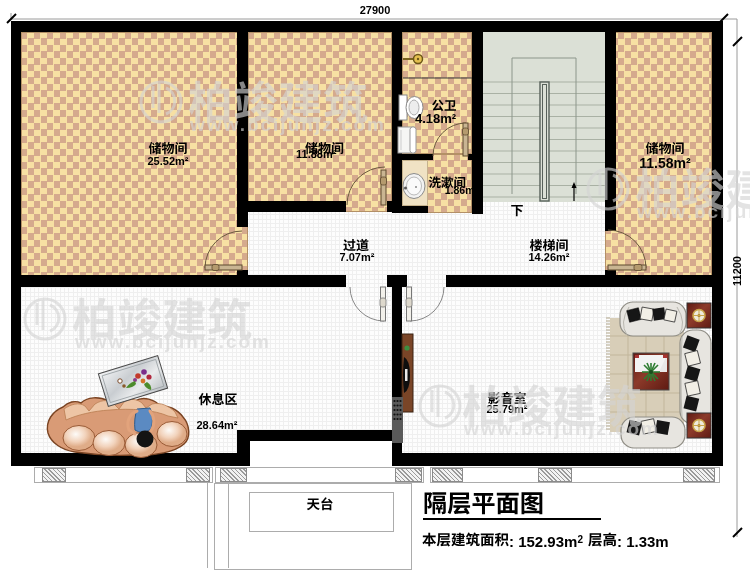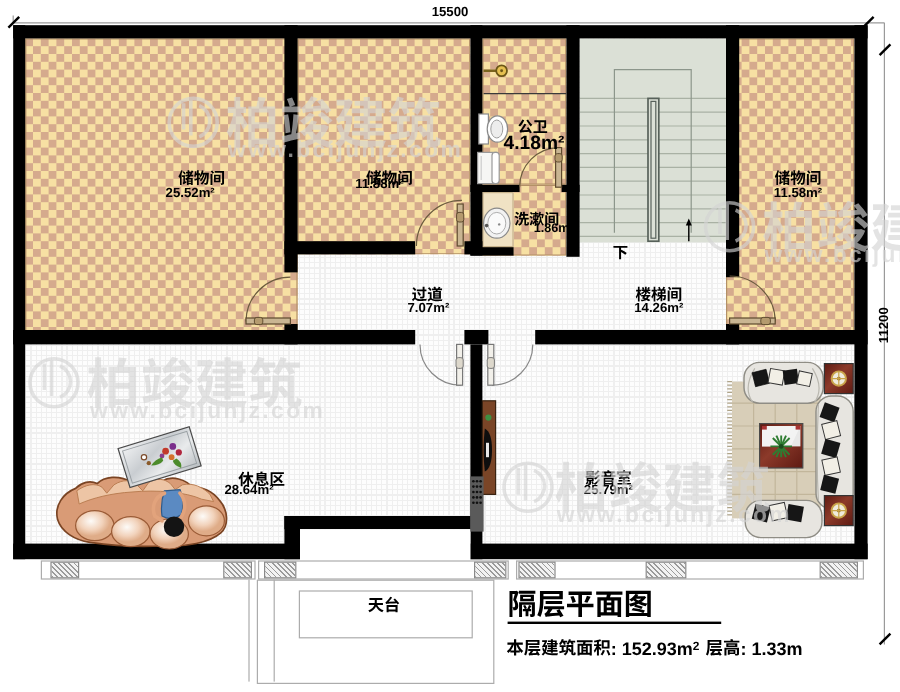--- a/index.html
+++ b/index.html
@@ -115,21 +115,21 @@
 <line x1="737" y1="19" x2="737" y2="537" stroke="#9a9a9a" stroke-width="1"></line>
 <line x1="11" y1="19" x2="11" y2="13" stroke="#9a9a9a" stroke-width="1"></line>
 <g stroke="#000" stroke-width="2">
 <line x1="7" y1="23" x2="16" y2="14"></line>
         <line x1="719" y1="23" x2="728" y2="14"></line>
 <line x1="733" y1="46" x2="742" y2="37"></line>
         <line x1="733" y1="537" x2="742" y2="528"></line>
 </g>
 </svg>
 
-<div class="glabel" style="left:340px;top:4px;width:70px;text-align:center;font-size:11px">15500</div>
+<div class="glabel" style="left:340px;top:4px;width:70px;text-align:center;font-size:11px">27900</div>
 
 <div class="glabel" style="left:712px;top:265px;width:50px;text-align:center;font-size:11px;transform:rotate(-90deg)">11200</div>
 
 <div class="gray" style="left:34px;top:467px;width:177px;height:14px"></div>
 
 <div class="gray" style="left:430px;top:467px;width:288px;height:14px"></div>
 
 <div class="gray" style="left:215px;top:467px;width:207px;height:14px"></div>
 
 <div class="gray" style="left:214px;top:483px;width:196px;height:85px"></div>
@@ -583,35 +583,35 @@
         <use href="#c7b51" x="3"></use>
         <use href="#c9762" x="4"></use>
         <use href="#c79ef" x="5"></use>
       </g>
 <g transform="translate(588,545) scale(14.5)" fill="#000">
         <use href="#c5c42" x="0"></use>
         <use href="#c9ad8" x="1"></use>
       </g>
 </svg>
 
-<div class="glabel" style="left:138px;top:155px;width:60px;font-size:11px">25.52m²</div>
+<div class="glabel" style="left:138px;top:155px;width:60px;text-align:center;font-size:11px">25.52m²</div>
 
 <div class="glabel" style="left:296px;top:148px;width:60px;font-size:11px">11.88m²</div>
 
-<div class="glabel" style="left:635px;top:155px;width:60px;text-align:center;font-size:11px">11.58m²</div>
-
-<div class="glabel" style="left:415px;top:111px;width:60px;text-align:center;font-size:16px">4.18m²</div>
+<div class="glabel" style="left:635px;top:155px;width:60px;text-align:center;font-size:14px">11.58m²</div>
+
+<div class="glabel" style="left:415px;top:111px;width:60px;text-align:left;font-size:13px">4.18m²</div>
 
 <div class="glabel" style="left:418px;top:184px;width:60px;text-align:right;font-size:10.5px">1.86m²</div>
 
 <div class="glabel" style="left:327px;top:251px;width:60px;text-align:center;font-size:11px">7.07m²</div>
 
 <div class="glabel" style="left:519px;top:251px;width:60px;text-align:center;font-size:11px">14.26m²</div>
 
-<div class="glabel" style="left:187px;top:403px;width:60px;text-align:left;font-size:11px">28.64m²</div>
+<div class="glabel" style="left:187px;top:419px;width:60px;text-align:center;font-size:11px">28.64m²</div>
 
 <div class="glabel" style="left:477px;top:403px;width:60px;text-align:center;font-size:11px">25.79m²</div>
 
 
 <div class="abs" style="left:423px;top:518px;width:178px;height:2px;background:#000"></div>
 
 <div class="glabel" style="left:509px;top:533px;font-size:15px">: 152.93m<span style="font-size:10px;vertical-align:4px">2</span></div>
 <div class="glabel" style="left:617px;top:533px;font-size:15px">: 1.33m</div>
 
 <svg class="abs" style="left:0;top:0" width="750" height="577" viewBox="0 0 750 577" opacity="0.63">

